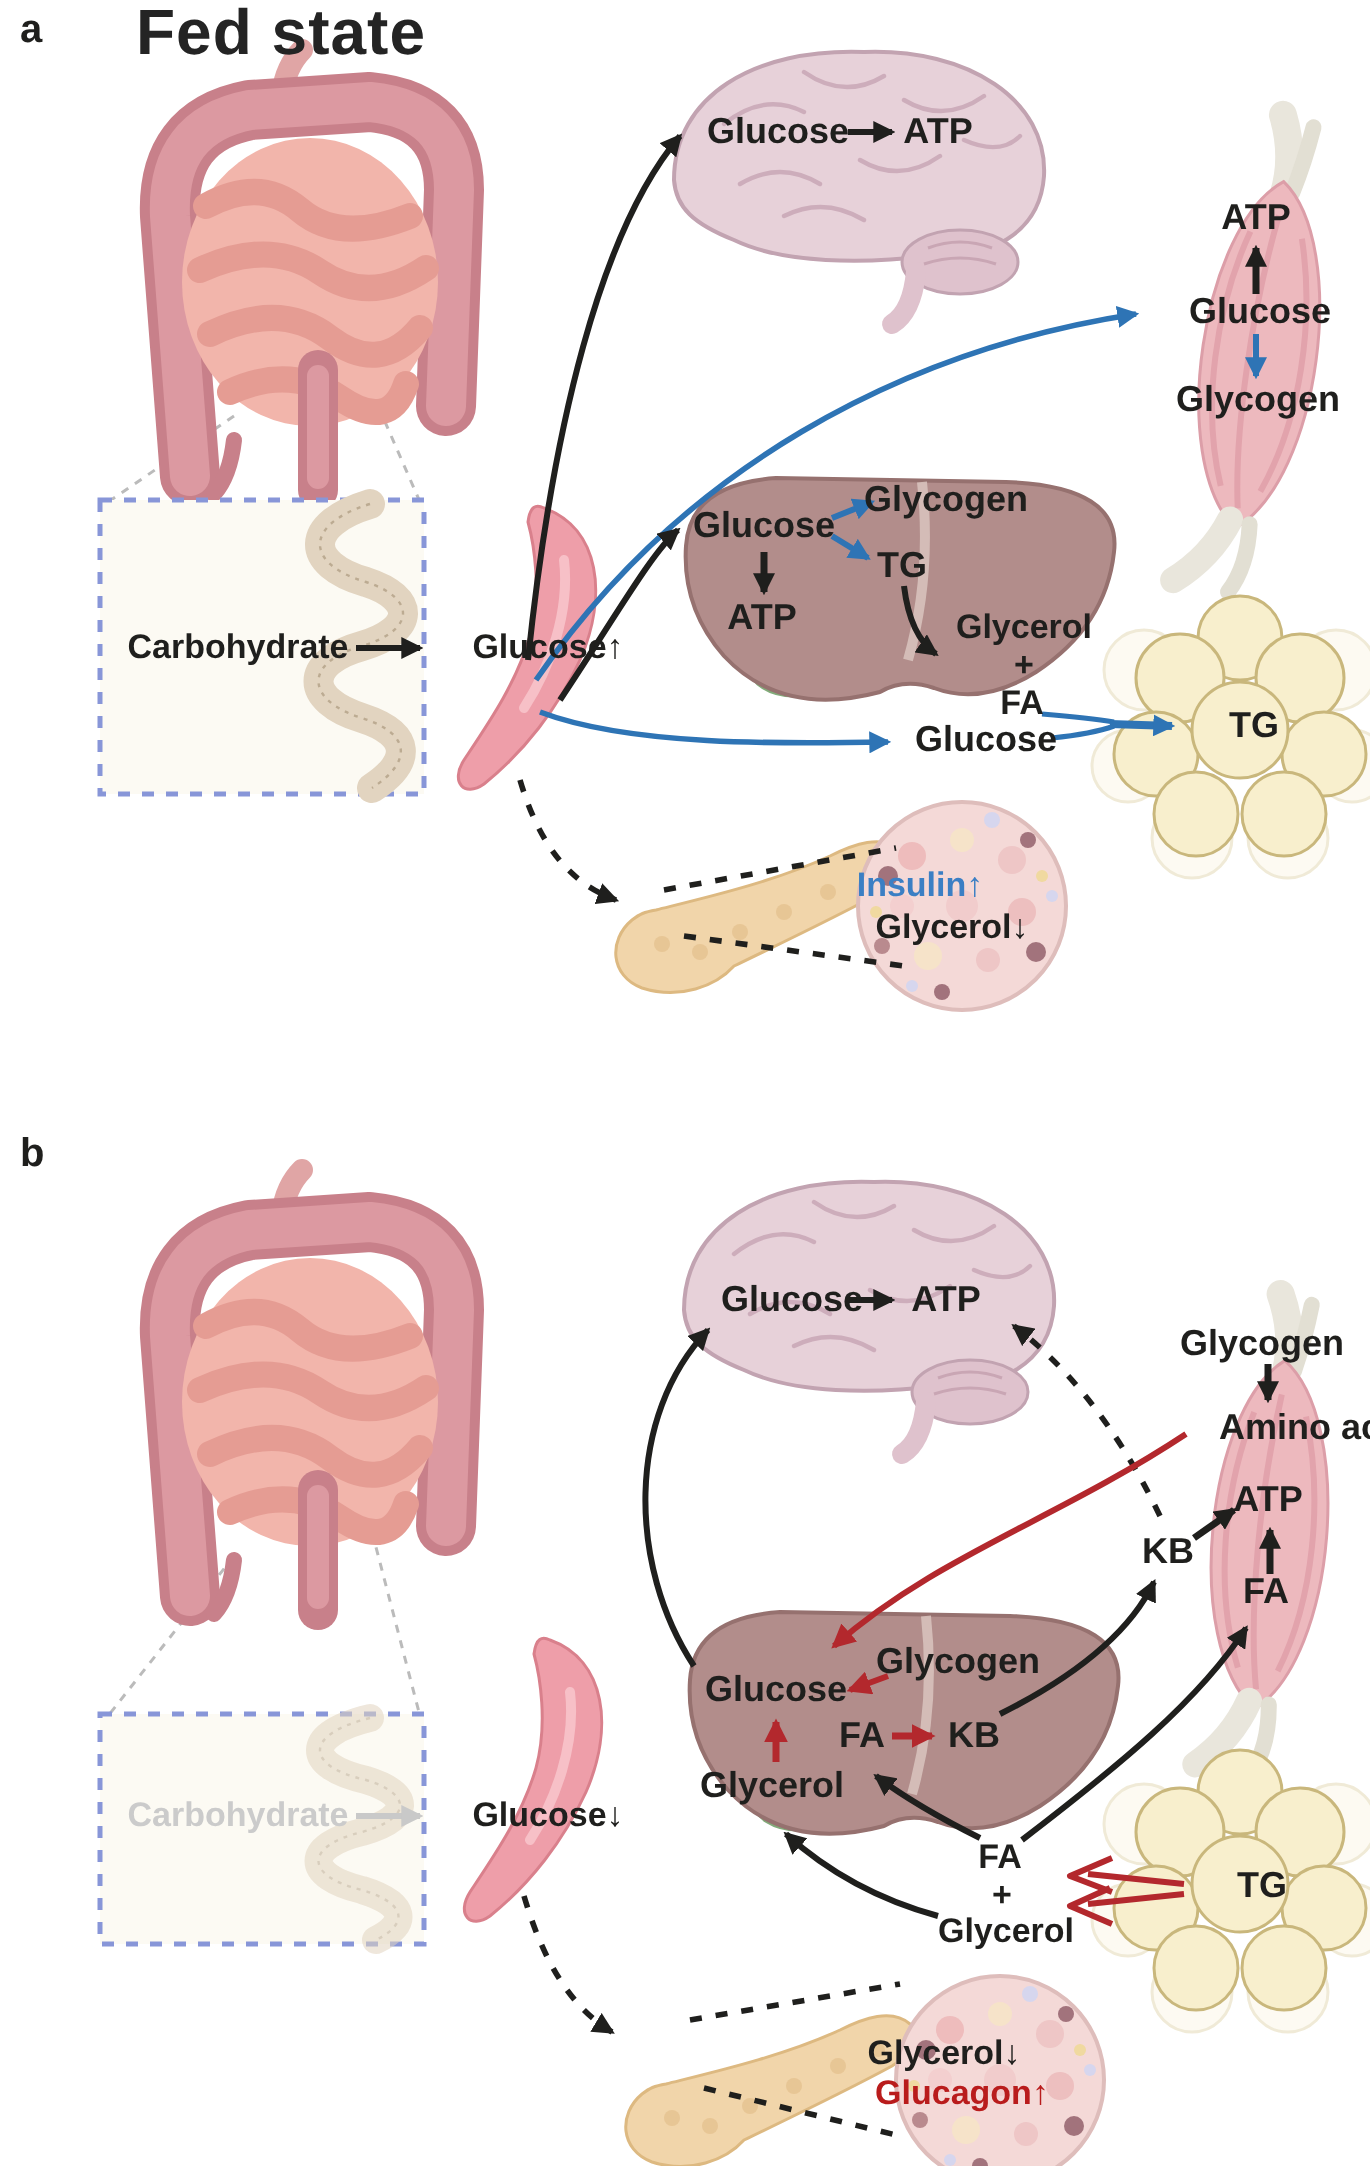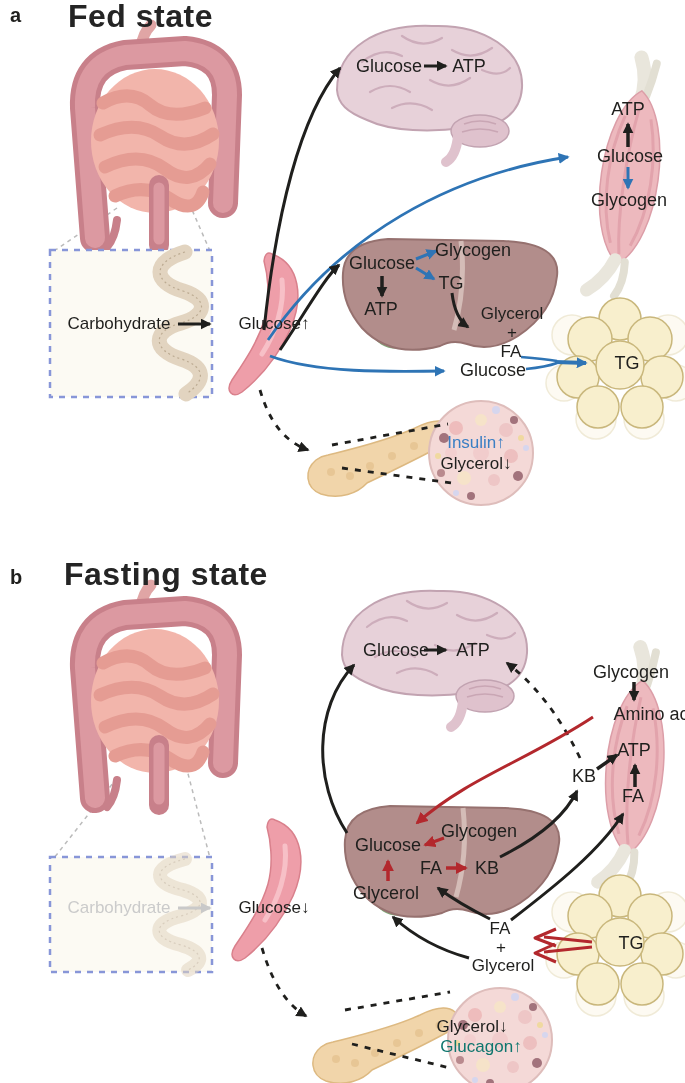--- a/index.html
+++ b/index.html
@@ -1,26 +1,26 @@
 <!DOCTYPE html>
 <html><head>
 <meta charset="utf-8">
 <style>
   html,body{margin:0;padding:0;background:#ffffff;}
   body{width:685px;height:1083px;overflow:hidden;position:relative;
        font-family:"Liberation Sans","DejaVu Sans",sans-serif;}
   .canvas{position:absolute;left:0;top:0;width:685px;height:1083px;}
   svg.art{position:absolute;left:0;top:0;}
-  .lbl{position:absolute;transform:translate(-50%,-50%);font-weight:normal;
+  .lbl{position:absolute;transform:translate(-50%,-50%);font-weight:bold;
        font-size:17px;line-height:1.05;color:#1f1f1d;white-space:nowrap;}
   .lbl-lg{font-size:18px;}
   .panel-index{position:absolute;font-weight:bold;font-size:20px;color:#1f1f1d;}
   .panel-title{position:absolute;font-weight:bold;font-size:32px;color:#242424;letter-spacing:0.5px;}
   .c-blue{color:#3b7fc4;}
-  .c-red{color:#0f766e;}
+  .c-red{color:#b91c1c;}
   .c-faded{color:#cbcbcb;}
 </style>
 </head>
 <body>
 
 <div class="canvas">
 
 <svg class="art" width="685" height="1083" viewBox="0 0 685 1083">
   <defs>
     <marker id="ab" viewBox="0 0 10 10" refX="8.5" refY="5" markerWidth="11" markerHeight="11" orient="auto" markerUnits="userSpaceOnUse">
@@ -220,25 +220,24 @@
   <div class="lbl lbl-lg" style="left:629px;top:200px">Glycogen</div>
   <div class="lbl lbl-lg" style="left:382px;top:263px">Glucose</div>
   <div class="lbl lbl-lg" style="left:381px;top:309px">ATP</div>
   <div class="lbl lbl-lg" style="left:473px;top:250px">Glycogen</div>
   <div class="lbl lbl-lg" style="left:451px;top:283px">TG</div>
   <div class="lbl" style="left:512px;top:314px">Glycerol</div>
   <div class="lbl" style="left:512px;top:333px">+</div>
   <div class="lbl" style="left:511px;top:352px">FA</div>
   <div class="lbl lbl-lg" style="left:493px;top:370px">Glucose</div>
   <div class="lbl lbl-lg" style="left:627px;top:363px">TG</div>
-  <div class="lbl c-blue" style="left:476px;top:443px">Insulin↑</div>
+  <div class="lbl c-blue" style="left:460px;top:443px">Insulin↑</div>
   <div class="lbl" style="left:476px;top:464px">Glycerol↓</div>
 
   <div class="panel-index" style="left:10px;top:566px">b</div>
-  <div class="panel-title" style="left:64px;top:556px">Fasting state</div>
   <div class="lbl c-faded" style="left:119px;top:908px">Carbohydrate</div>
   <div class="lbl" style="left:274px;top:908px">Glucose↓</div>
   <div class="lbl lbl-lg" style="left:396px;top:650px">Glucose</div>
   <div class="lbl lbl-lg" style="left:473px;top:650px">ATP</div>
   <div class="lbl lbl-lg" style="left:631px;top:672px">Glycogen</div>
   <div class="lbl lbl-lg" style="left:658px;top:714px">Amino acid</div>
   <div class="lbl lbl-lg" style="left:634px;top:750px">ATP</div>
   <div class="lbl lbl-lg" style="left:584px;top:776px">KB</div>
   <div class="lbl lbl-lg" style="left:633px;top:796px">FA</div>
   <div class="lbl lbl-lg" style="left:388px;top:845px">Glucose</div>

